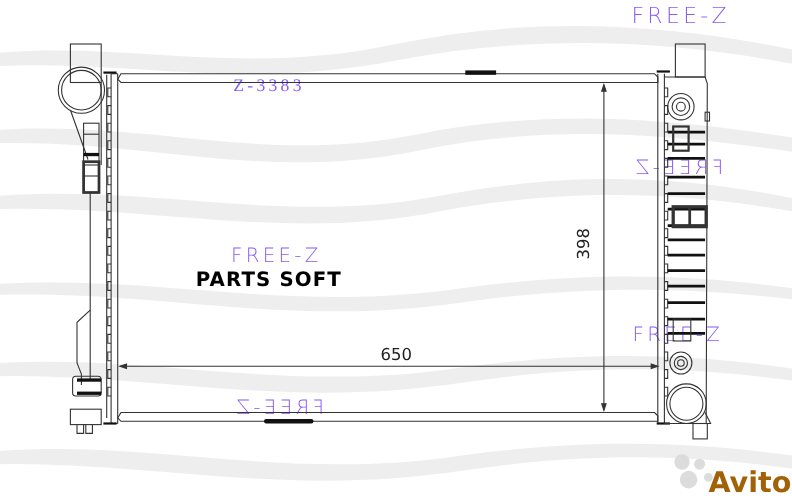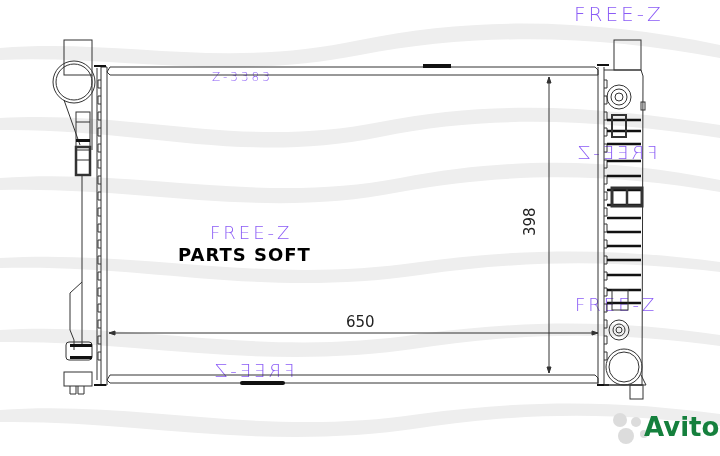--- a/index.html
+++ b/index.html
@@ -1,38 +1,38 @@
 <!DOCTYPE html>
 <html><head>
 <meta charset="utf-8">
 <style>
   html, body { margin:0; padding:0; background:#ffffff; }
   body { width:720px; height:456px; position:relative; overflow:hidden; font-family:"Liberation Sans", sans-serif; }
   .layer { position:absolute; left:0; top:0; width:720px; height:456px; }
   .wm { position:absolute; color:#8b5cf6; font-family:"DejaVu Sans", sans-serif; letter-spacing:3px; font-weight:300; }
   .brand { position:absolute; color:#000000; font-weight:bold; font-family:"DejaVu Sans", sans-serif; font-size:18px; letter-spacing:1px; }
   .dim { position:absolute; color:#222; font-family:"DejaVu Sans", sans-serif; font-size:15px; }
-  .avito { position:absolute; color:#15803d; font-family:"DejaVu Sans", sans-serif; font-weight:bold; font-size:30px; }
+  .avito { position:absolute; color:#a16207; font-family:"DejaVu Sans", sans-serif; font-weight:bold; font-size:30px;margin-top:12px; }
 </style>
 </head>
 <body>
 
 <svg class="layer" viewBox="0 0 720 456">
   <g fill="#eeeeee">
     <path d="M0,48 C120,38 220,70 360,40 C480,15 600,20 720,45 L720,58 C600,35 480,32 360,55 C220,82 120,55 0,60 Z"></path>
     <path d="M0,118 C140,110 240,150 380,122 C500,98 610,108 720,125 L720,138 C610,122 500,112 380,137 C240,165 140,128 0,130 Z"></path>
     <path d="M0,178 C140,168 260,205 400,178 C520,155 620,160 720,180 L720,192 C620,175 520,170 400,192 C260,220 140,186 0,190 Z"></path>
     <path d="M0,258 C150,250 260,285 420,262 C540,246 630,250 720,262 L720,272 C630,262 540,258 420,275 C260,298 150,264 0,268 Z"></path>
     <path d="M0,330 C140,322 260,358 420,334 C540,318 630,322 720,335 L720,346 C630,334 540,330 420,348 C260,372 140,340 0,342 Z"></path>
     <path d="M0,410 C140,400 260,438 420,414 C540,398 630,402 720,414 L720,426 C630,414 540,410 420,428 C260,452 140,420 0,422 Z"></path>
   </g>
 </svg>
 
 <div class="wm" style="left:574px;top:2px;font-size:20px;">FREE-Z</div>
-<div class="wm" style="left:212px;top:70px;font-size:12px;">Z-3383</div>
+<div class="wm" style="left:212px;top:70px;font-size:16px;font-family:Liberation Serif, serif;">Z-3383</div>
 <div class="wm" style="left:575px;top:142px;font-size:18px;transform:scaleX(-1);">FREE-Z</div>
 <div class="wm" style="left:210px;top:222px;font-size:18px;">FREE-Z</div>
 <div class="wm" style="left:575px;top:294px;font-size:18px;">FREE-Z</div>
 <div class="wm" style="left:212px;top:360px;font-size:18px;transform:scaleX(-1);">FREE-Z</div>
 <div class="brand" style="left:178px;top:244px;">PARTS SOFT</div>
 
 <svg class="layer" viewBox="0 0 720 456" fill="none" stroke="#333" stroke-width="1">
 
   <path d="M110,67 L595,67 L598,70 L598,75 L110,75 L107,72 Z"></path>
   <rect x="423" y="64" width="28" height="4" fill="#111" stroke="none"></rect>

